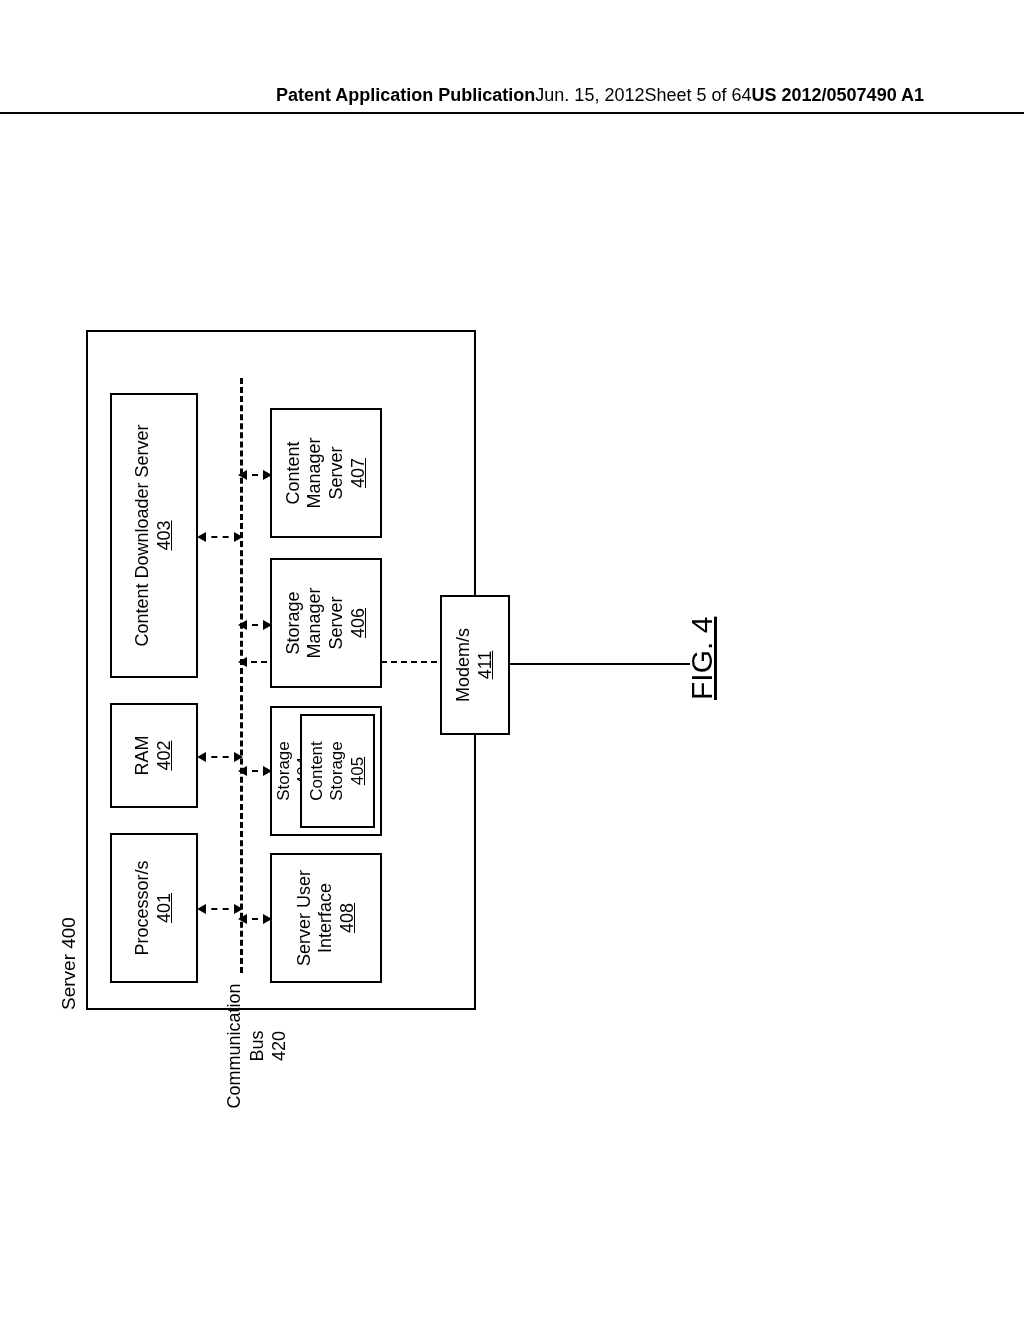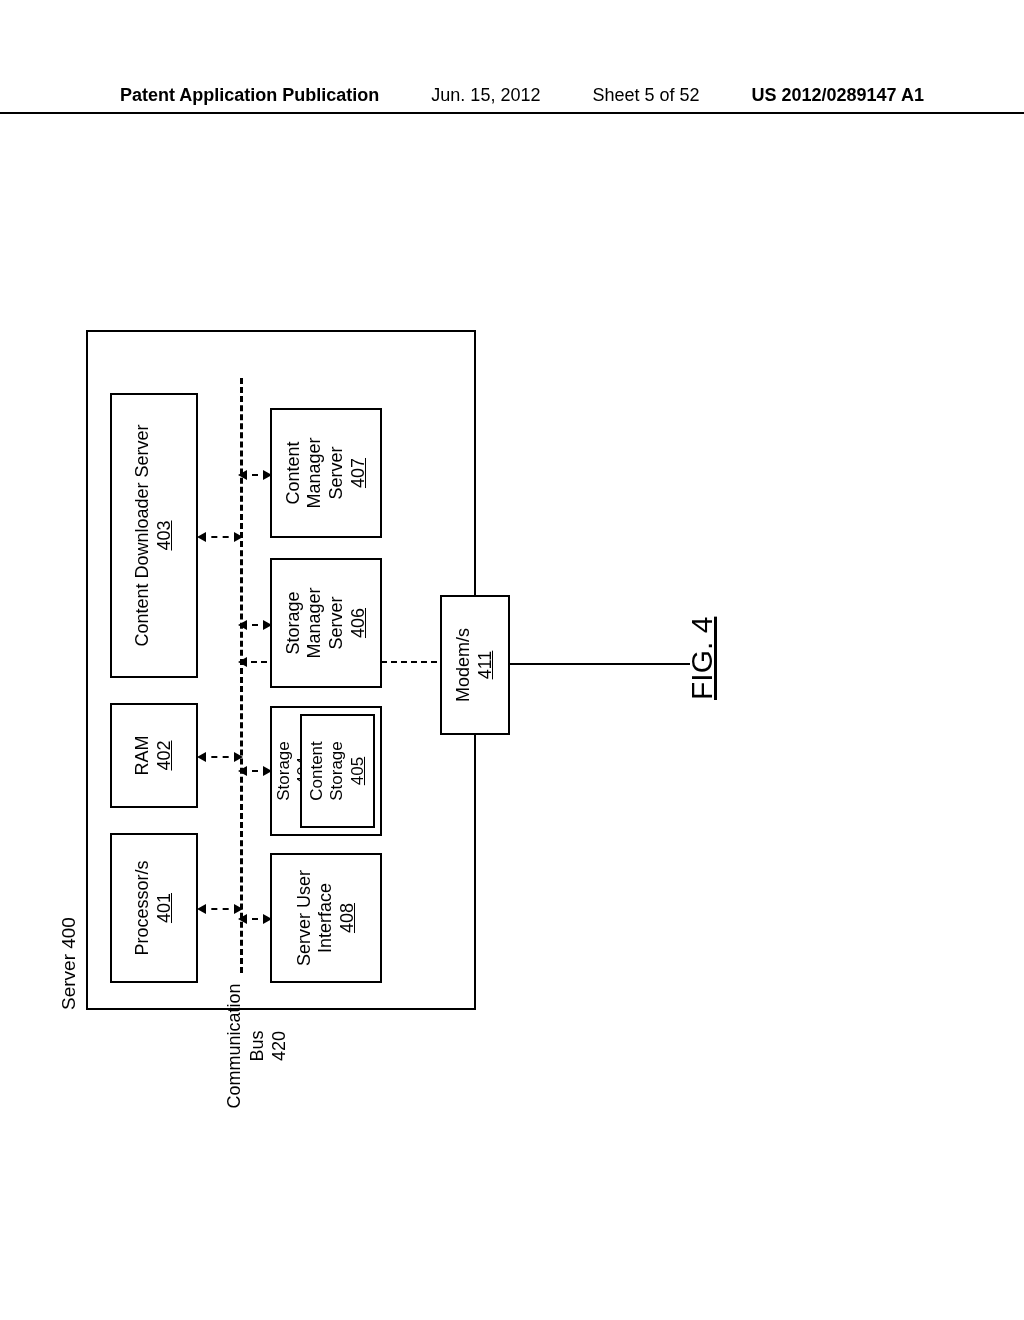--- a/index.html
+++ b/index.html
@@ -11,21 +11,21 @@
     position: relative;
   }
   .page-header {
     position: absolute;
     top: 85px;
     left: 0;
     width: 1024px;
     padding: 0 100px 6px 120px;
     border-bottom: 2px solid #000;
     display: flex;
-    justify-content: space-between;
+    justify-content: flex-end;
     align-items: baseline;
     font-size: 18px;
   }
   .pub-label { font-weight: bold; }
   .diagram-area {
     position: absolute;
     top: 290px;
     left: 120px;
     width: 680px;
     height: 760px;
@@ -133,22 +133,22 @@
   .a-sms  { top: 153px; left: 382px; height: 28px; }
   .a-cms  { top: 153px; left: 532px; height: 28px; }
   .a-modem{ top: 153px; left: 345px; height: 206px; }
 </style>
 </head>
 <body>
 
 <div class="page-header">
   <span class="pub-label">Patent Application Publication</span>
   <span>Jun. 15, 2012</span>
-  <span>Sheet 5 of 52</span>
-  <span class="pub-label">US 2012/0289147 A1</span>
+  <span>Sheet 5 of 64</span>
+  <span class="pub-label">US 2012/0507490 A1</span>
 </div>
 
 <div class="diagram-area">
 
   <div class="server-label">Server 400</div>
 
   <div class="server-box">
 
     <div class="bus-line"></div>
 

